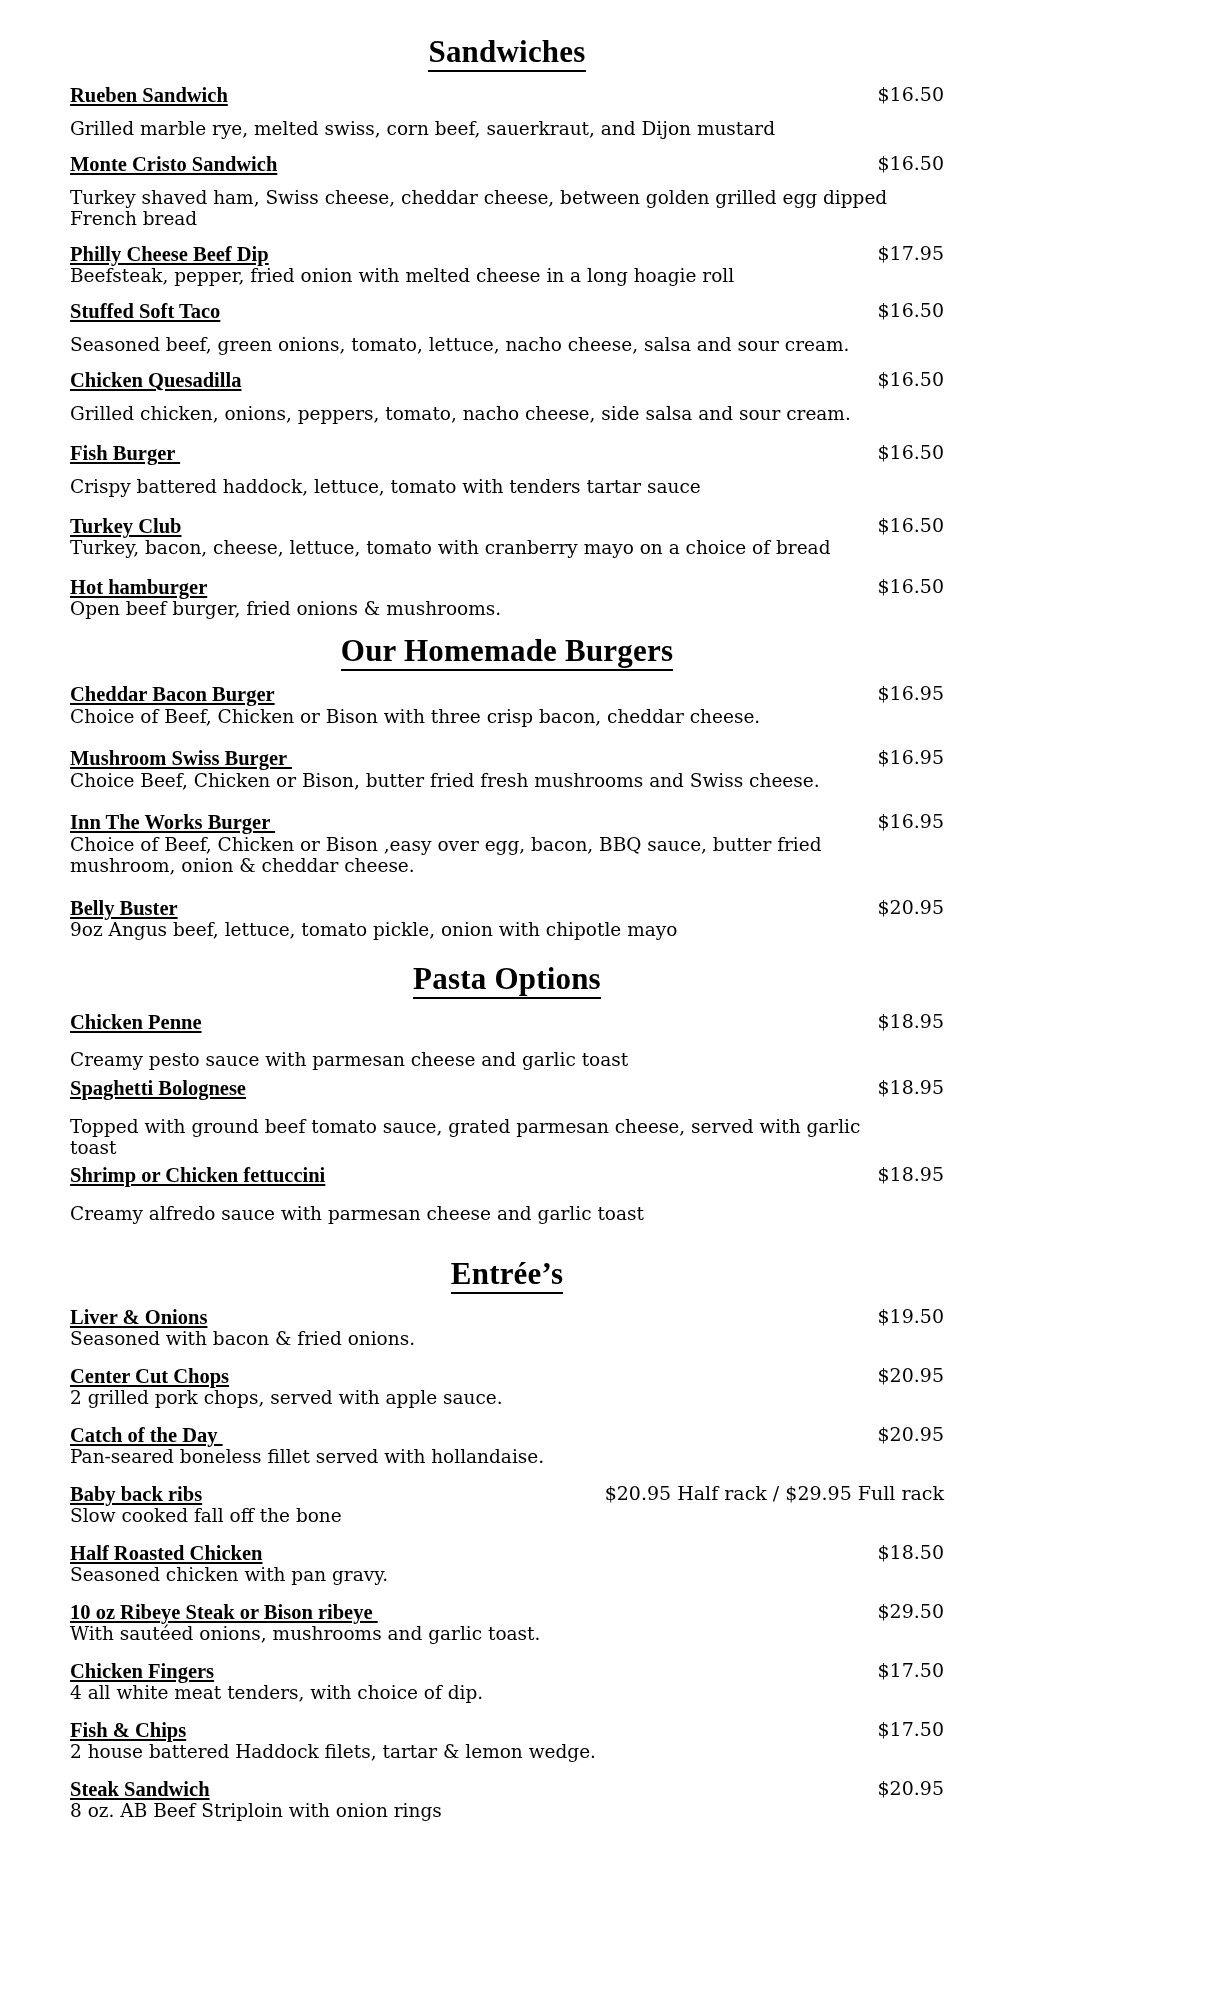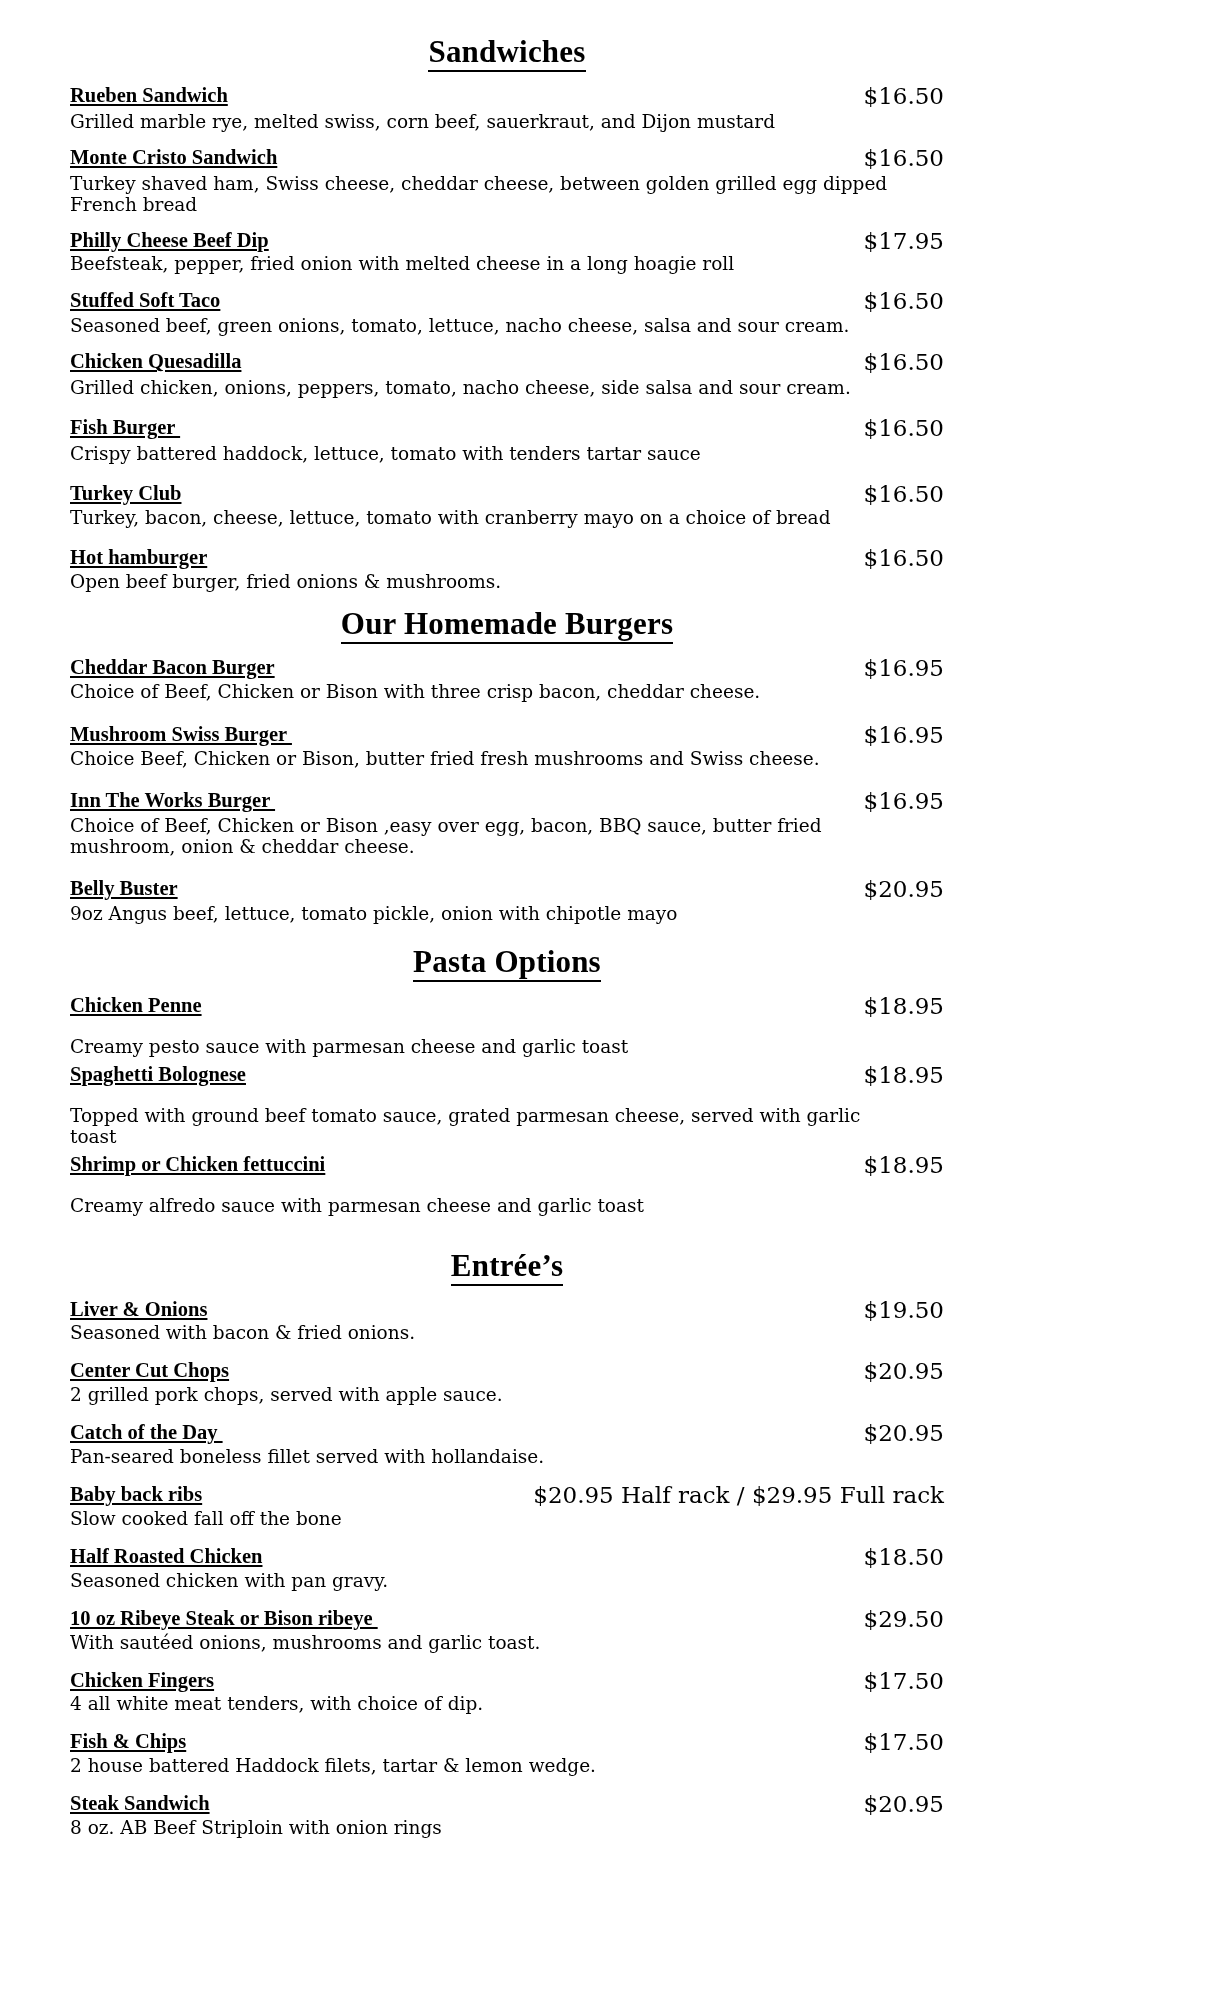--- a/index.html
+++ b/index.html
@@ -48,31 +48,31 @@
     font-family: "Liberation Serif", serif;
     font-weight: bold;
     font-size: 20.5px;
     line-height: 1.12;
     text-decoration: underline;
     text-underline-offset: 2px;
     white-space: pre;
   }
   .item-price {
     font-family: "DejaVu Serif", serif;
-    font-size: 23px;
+    font-size: 19px;
     line-height: 1.12;
     white-space: nowrap;
     padding-left: 16px;
     text-align: right;
   }
   .item-desc {
     font-family: "DejaVu Serif", serif;
     font-size: 18.5px;
     line-height: 1.14;
-    margin-top: 1px;
+    margin-top: 11px;
     max-width: 840px;
   }
   
   .tight .item-desc { margin-top: -1px; }
   .gap-md { margin-bottom: 18px; }
   .title-tight { margin-top: 4px; }
   .burgers .item-desc { margin-top: 0; }
   .burgers .item { margin-bottom: 20px; }
   .pasta .item { margin-bottom: 6px; }
   .pasta .item-desc { margin-top: 16px; }

